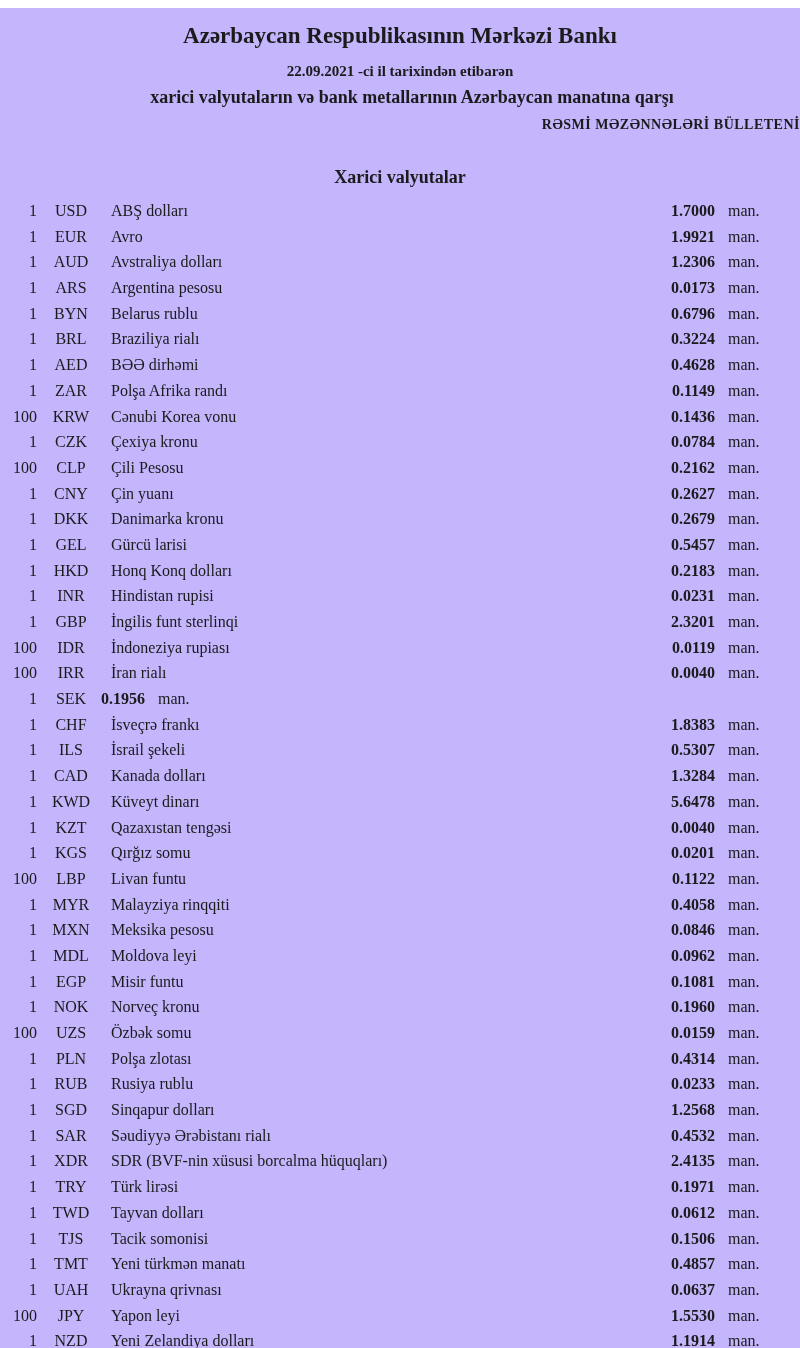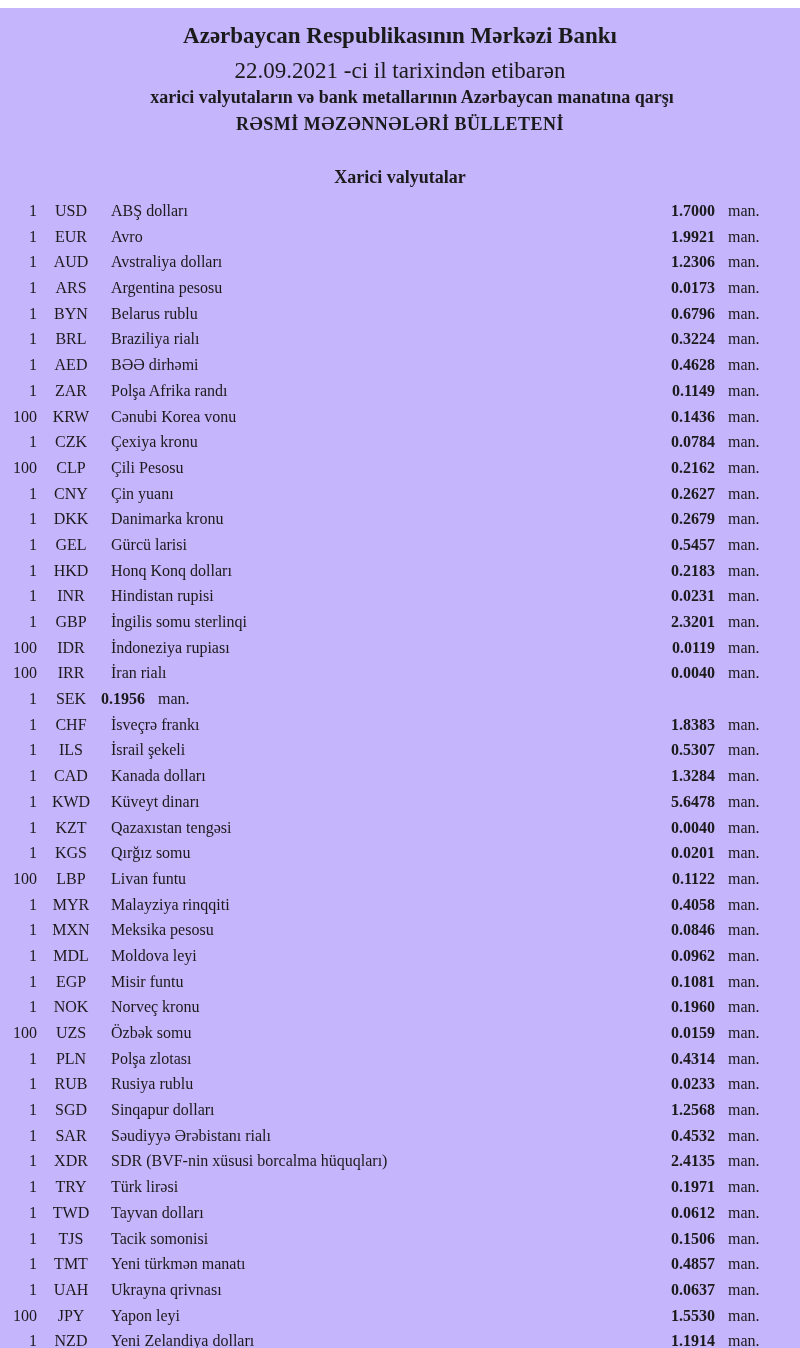--- a/index.html
+++ b/index.html
@@ -14,38 +14,39 @@
     overflow: hidden;
   }
   .header { text-align: center; padding-top: 6px; }
   .title {
     font-size: 23px;
     font-weight: 700;
     height: 44px;
     line-height: 44px;
   }
   .date-line {
-    font-size: 23px;
-    font-weight: 400;
+    font-size: 15px;
+    font-weight: 700;
     height: 26px;
     line-height: 26px;
   }
   .subtitle {
     font-size: 18px;
     font-weight: 700;
     height: 27px;
     line-height: 27px;
     padding-left: 24px;
   }
   .bulletin-line {
-    font-size: 18px;
+    font-size: 14px;
     font-weight: 700;
     height: 27px;
     line-height: 27px;
     letter-spacing: 0.5px;
+    text-align: right;
   }
   .section-title {
     text-align: center;
     font-size: 18px;
     font-weight: 700;
     margin-top: 25px;
     height: 28px;
     line-height: 28px;
   }
   .rates-table { margin-top: 7px; }
@@ -200,21 +201,21 @@
     <span class="cell-qty">1</span>
     <span class="cell-code">INR</span>
     <span class="cell-name">Hindistan rupisi</span>
     <span class="cell-rate">0.0231</span>
     <span class="cell-unit">man.</span>
   </div>
 
   <div class="row">
     <span class="cell-qty">1</span>
     <span class="cell-code">GBP</span>
-    <span class="cell-name">İngilis somu sterlinqi</span>
+    <span class="cell-name">İngilis funt sterlinqi</span>
     <span class="cell-rate">2.3201</span>
     <span class="cell-unit">man.</span>
   </div>
 
   <div class="row">
     <span class="cell-qty">100</span>
     <span class="cell-code">IDR</span>
     <span class="cell-name">İndoneziya rupiası</span>
     <span class="cell-rate">0.0119</span>
     <span class="cell-unit">man.</span>

